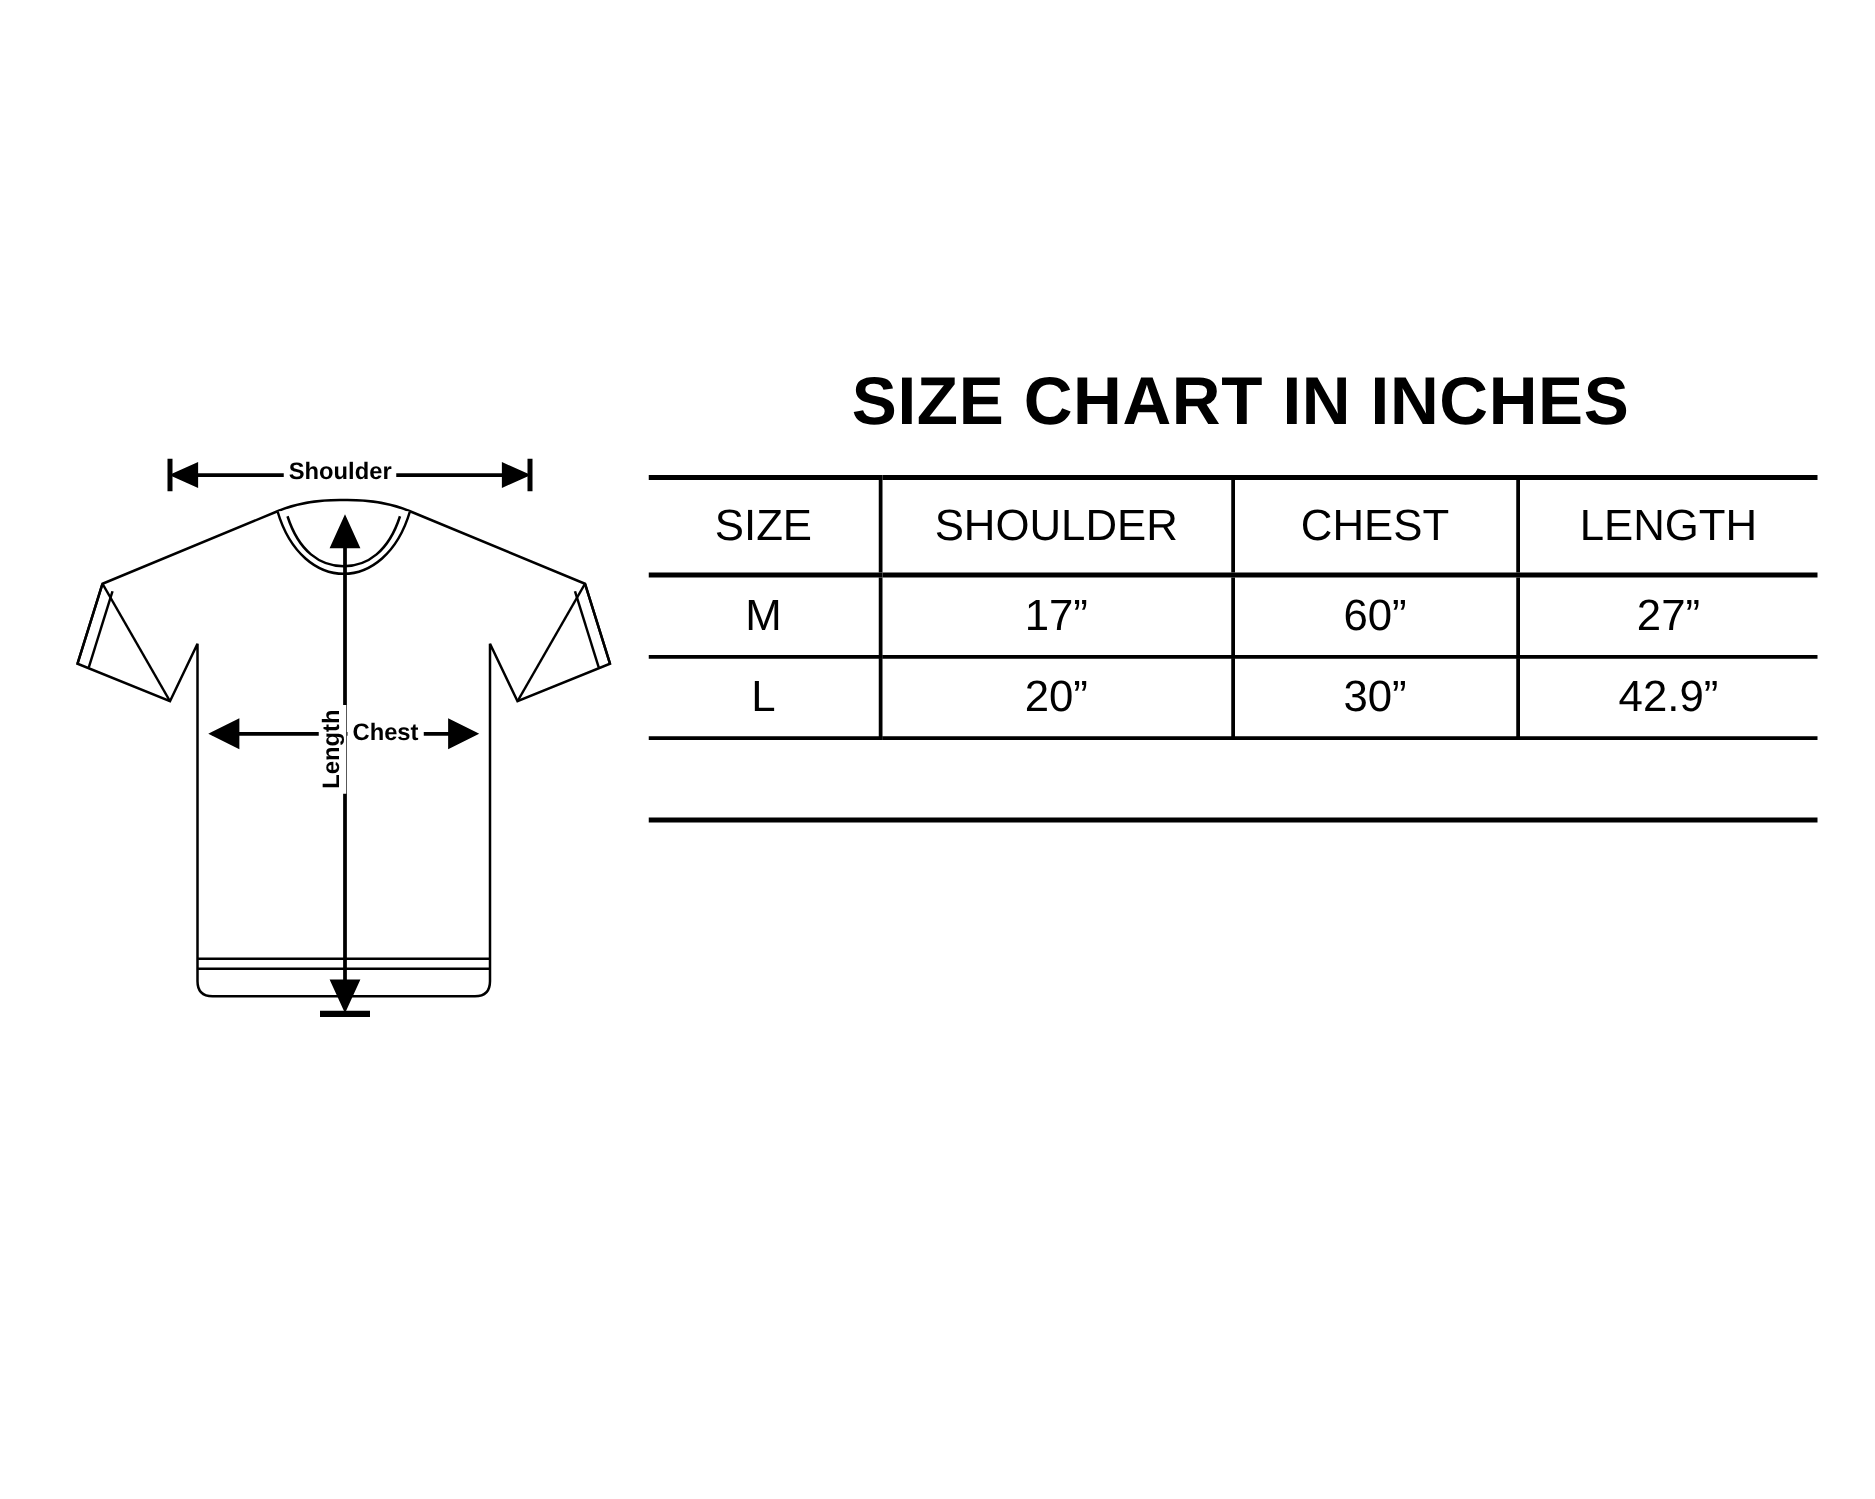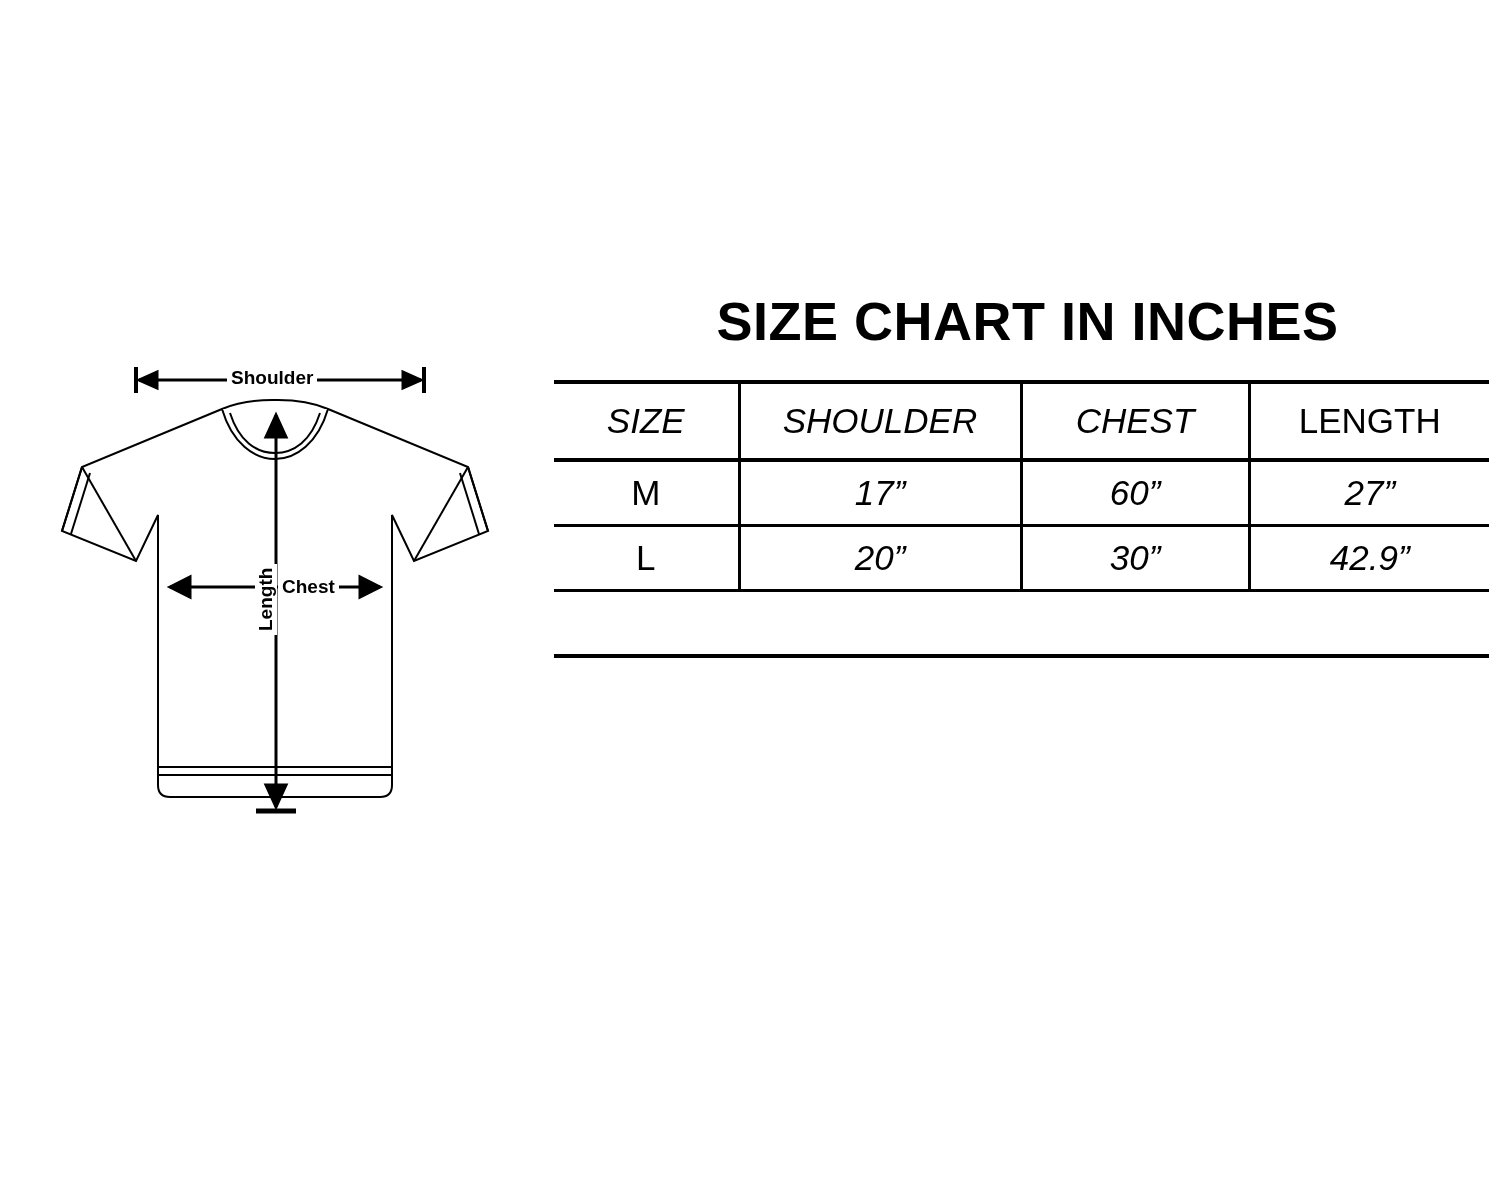--- a/index.html
+++ b/index.html
@@ -49,21 +49,21 @@
     left: 215px;
     top: 280px;
     font-size: 19px;
     transform: rotate(-90deg);
     transform-origin: left top;
   }
 
   
   #chart-panel {
     position: absolute;
-    left: 554px;
+    left: 519px;
     top: 290px;
     width: 935px;
   }
   #chart-title {
     font-family: "Liberation Sans", sans-serif;
     font-size: 54px;
     letter-spacing: 0.5px;
     text-align: center;
     white-space: nowrap;
     margin: 0 0 28px 0;
@@ -87,25 +87,24 @@
     color: #000;
     padding: 0;
   }
   table.size-table thead th {
     font-size: 35px;
     font-weight: normal;
     height: 74px;
     border-top: 4px solid #000;
     border-bottom: 4px solid #000;
   }
-  table.size-table thead th.sep { border-right: 3px solid #000; font-style: italic; }
+  table.size-table thead th.sep { border-right: 3px solid #000; }
 
   table.size-table tbody td {
     font-size: 35px;
-    font-style: italic;
     height: 62px;
     border-bottom: 3px solid #000;
   }
   table.size-table tbody td.lbl {
     font-style: normal;
   }
   table.size-table tbody td.sep { border-right: 3px solid #000; }
   table.size-table tbody tr:last-child td { border-bottom: 3px solid #000; }
 
   #bottom-rule {

